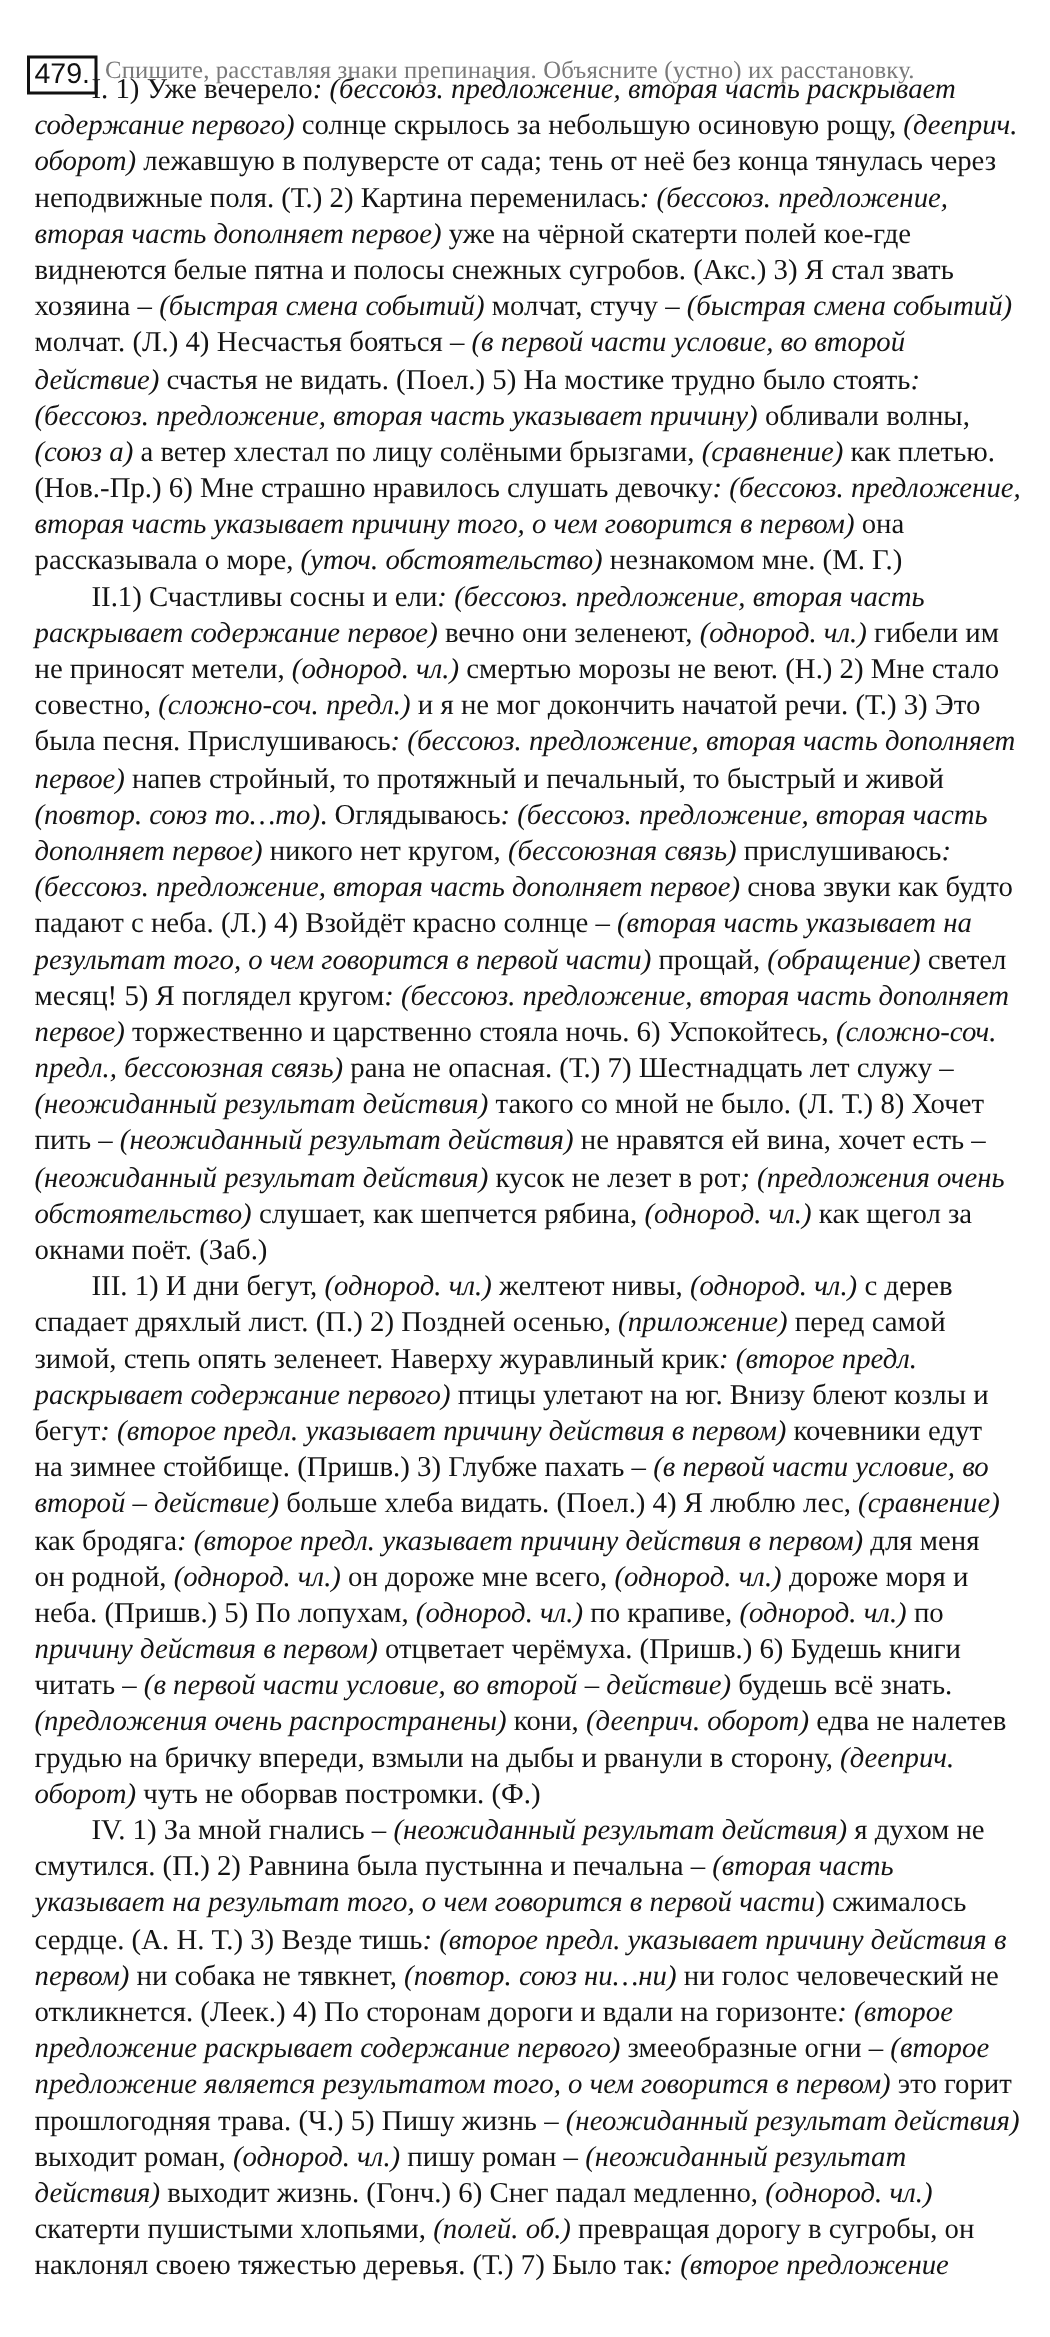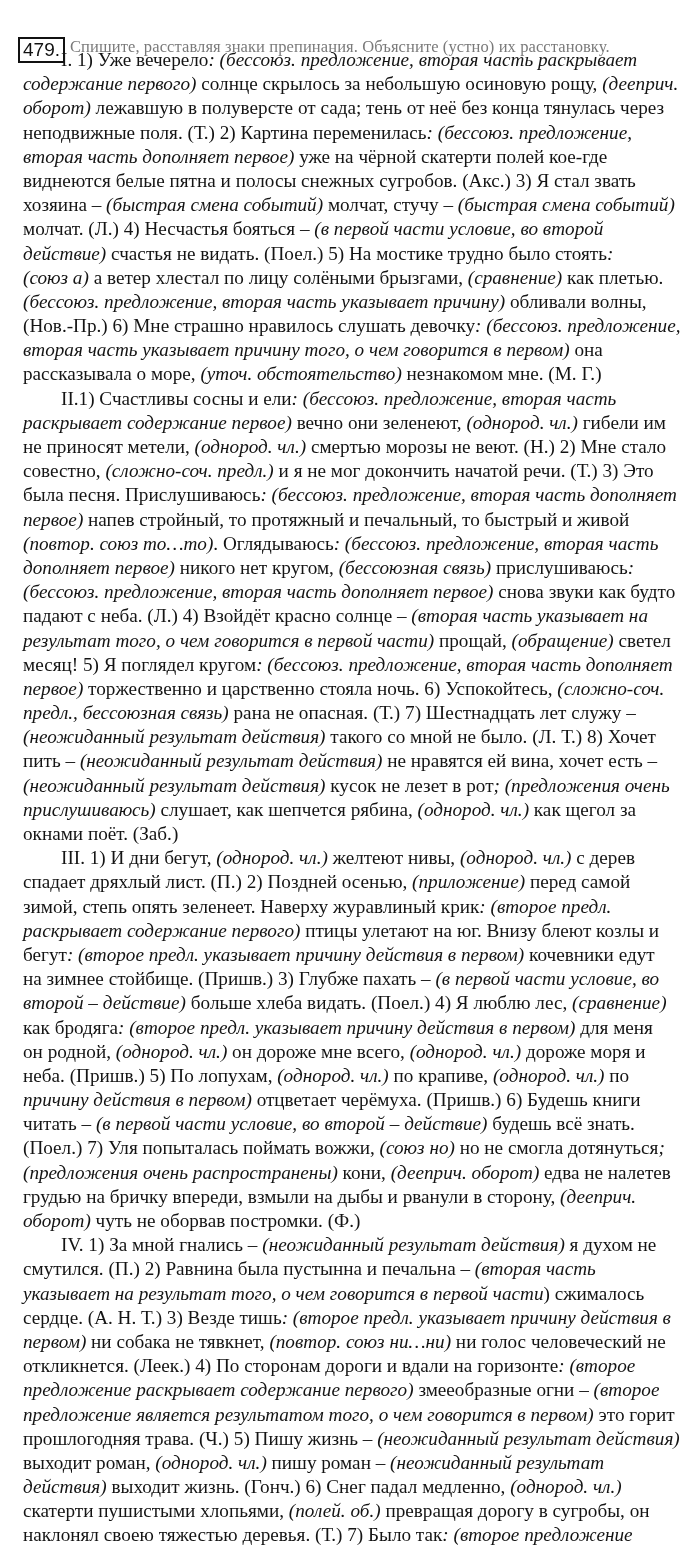--- a/index.html
+++ b/index.html
@@ -33,57 +33,56 @@
   <div class="body" id="body">
       <div class="line indent"><span class="seg-n">I. 1) Уже вечерело</span><span class="seg-i">: (бессоюз. предложение, вторая часть раскрывает</span></div>
       <div class="line"><span class="seg-i">содержание первого)</span><span class="seg-n"> солнце скрылось за небольшую осиновую рощу, </span><span class="seg-i">(дееприч.</span></div>
       <div class="line"><span class="seg-i">оборот)</span><span class="seg-n"> лежавшую в полуверсте от сада; тень от неё без конца тянулась через</span></div>
       <div class="line"><span class="seg-n">неподвижные поля. (Т.) 2) Картина переменилась</span><span class="seg-i">: (бессоюз. предложение,</span></div>
       <div class="line"><span class="seg-i">вторая часть дополняет первое)</span><span class="seg-n"> уже на чёрной скатерти полей кое-где</span></div>
       <div class="line"><span class="seg-n">виднеются белые пятна и полосы снежных сугробов. (Акс.) 3) Я стал звать</span></div>
       <div class="line"><span class="seg-n">хозяина – </span><span class="seg-i">(быстрая смена событий)</span><span class="seg-n"> молчат, стучу – </span><span class="seg-i">(быстрая смена событий)</span></div>
       <div class="line"><span class="seg-n">молчат. (Л.) 4) Несчастья бояться – </span><span class="seg-i">(в первой части условие, во второй</span></div>
       <div class="line"><span class="seg-i">действие)</span><span class="seg-n"> счастья не видать. (Поел.) 5) На мостике трудно было стоять</span><span class="seg-i">:</span></div>
+      <div class="line"><span class="seg-i">(бессоюз. предложение, вторая часть указывает причину)</span><span class="seg-n"> обливали волны,</span></div>
       <div class="line"><span class="seg-i">(союз а)</span><span class="seg-n"> а ветер хлестал по лицу солёными брызгами, </span><span class="seg-i">(сравнение)</span><span class="seg-n"> как плетью.</span></div>
-      <div class="line"><span class="seg-i">(бессоюз. предложение, вторая часть указывает причину)</span><span class="seg-n"> обливали волны,</span></div>
       <div class="line"><span class="seg-n">(Нов.-Пр.) 6) Мне страшно нравилось слушать девочку</span><span class="seg-i">: (бессоюз. предложение,</span></div>
       <div class="line"><span class="seg-i">вторая часть указывает причину того, о чем говорится в  первом)</span><span class="seg-n"> она</span></div>
       <div class="line"><span class="seg-n">рассказывала о море, </span><span class="seg-i">(уточ. обстоятельство)</span><span class="seg-n"> незнакомом мне. (М. Г.)</span></div>
       <div class="line indent"><span class="seg-n">II.1) Счастливы сосны и ели</span><span class="seg-i">: (бессоюз. предложение, вторая часть</span></div>
       <div class="line"><span class="seg-i">раскрывает содержание первое)</span><span class="seg-n"> вечно они зеленеют, </span><span class="seg-i">(однород. чл.)</span><span class="seg-n"> гибели им</span></div>
       <div class="line"><span class="seg-n">не приносят метели, </span><span class="seg-i">(однород. чл.)</span><span class="seg-n"> смертью морозы не веют. (Н.) 2) Мне стало</span></div>
       <div class="line"><span class="seg-n">совестно, </span><span class="seg-i">(сложно-соч. предл.)</span><span class="seg-n"> и я не мог докончить начатой речи. (Т.) 3) Это</span></div>
       <div class="line"><span class="seg-n">была песня. Прислушиваюсь</span><span class="seg-i">: (бессоюз. предложение, вторая часть дополняет</span></div>
       <div class="line"><span class="seg-i">первое)</span><span class="seg-n"> напев стройный, то протяжный и печальный, то быстрый и живой</span></div>
       <div class="line"><span class="seg-i">(повтор. союз то…то)</span><span class="seg-n">. Оглядываюсь</span><span class="seg-i">: (бессоюз. предложение, вторая часть</span></div>
       <div class="line"><span class="seg-i">дополняет первое)</span><span class="seg-n"> никого нет кругом, </span><span class="seg-i">(бессоюзная связь)</span><span class="seg-n"> прислушиваюсь</span><span class="seg-i">:</span></div>
       <div class="line"><span class="seg-i">(бессоюз. предложение, вторая часть дополняет первое)</span><span class="seg-n"> снова звуки как будто</span></div>
       <div class="line"><span class="seg-n">падают с неба. (Л.) 4) Взойдёт красно солнце – </span><span class="seg-i">(вторая часть указывает на</span></div>
       <div class="line"><span class="seg-i">результат того, о чем говорится в первой части)</span><span class="seg-n"> прощай, </span><span class="seg-i">(обращение)</span><span class="seg-n"> светел</span></div>
       <div class="line"><span class="seg-n">месяц! 5) Я поглядел кругом</span><span class="seg-i">: (бессоюз. предложение, вторая часть дополняет</span></div>
       <div class="line"><span class="seg-i">первое)</span><span class="seg-n"> торжественно и царственно стояла ночь. 6) Успокойтесь, </span><span class="seg-i">(сложно-соч.</span></div>
       <div class="line"><span class="seg-i">предл., бессоюзная связь)</span><span class="seg-n"> рана не опасная. (Т.) 7) Шестнадцать лет служу –</span></div>
       <div class="line"><span class="seg-i">(неожиданный результат действия)</span><span class="seg-n"> такого со мной не было. (Л. Т.) 8) Хочет</span></div>
       <div class="line"><span class="seg-n">пить – </span><span class="seg-i">(неожиданный результат действия)</span><span class="seg-n"> не нравятся ей вина, хочет есть –</span></div>
       <div class="line"><span class="seg-i">(неожиданный результат действия)</span><span class="seg-n"> кусок не лезет в рот</span><span class="seg-i">; (предложения очень</span></div>
-      <div class="line"><span class="seg-i">прислушиваюсь)</span><span class="seg-n"> слушает, как шепчется рябина, </span><span class="seg-i">(однород. чл.)</span><span class="seg-n"> как щегол за</span></div>
+      <div class="line"><span class="seg-i">обстоятельство)</span><span class="seg-n"> слушает, как шепчется рябина, </span><span class="seg-i">(однород. чл.)</span><span class="seg-n"> как щегол за</span></div>
       <div class="line"><span class="seg-n">окнами поёт. (Заб.)</span></div>
       <div class="line indent"><span class="seg-n">III. 1) И дни бегут, </span><span class="seg-i">(однород. чл.)</span><span class="seg-n"> желтеют нивы, </span><span class="seg-i">(однород. чл.)</span><span class="seg-n"> с дерев</span></div>
       <div class="line"><span class="seg-n">спадает дряхлый лист. (П.) 2) Поздней осенью, </span><span class="seg-i">(приложение)</span><span class="seg-n"> перед самой</span></div>
       <div class="line"><span class="seg-n">зимой, степь опять зеленеет. Наверху журавлиный крик</span><span class="seg-i">: (второе предл.</span></div>
       <div class="line"><span class="seg-i">раскрывает содержание первого)</span><span class="seg-n"> птицы улетают на юг. Внизу блеют козлы и</span></div>
       <div class="line"><span class="seg-n">бегут</span><span class="seg-i">: (второе предл. указывает причину действия в  первом)</span><span class="seg-n"> кочевники едут</span></div>
       <div class="line"><span class="seg-n">на зимнее стойбище. (Пришв.) 3) Глубже пахать – </span><span class="seg-i">(в первой части условие, во</span></div>
       <div class="line"><span class="seg-i">второй – действие)</span><span class="seg-n"> больше хлеба видать. (Поел.) 4) Я люблю лес, </span><span class="seg-i">(сравнение)</span></div>
       <div class="line"><span class="seg-n">как бродяга</span><span class="seg-i">: (второе предл. указывает причину действия в  первом)</span><span class="seg-n"> для меня</span></div>
       <div class="line"><span class="seg-n">он родной, </span><span class="seg-i">(однород. чл.)</span><span class="seg-n"> он дороже мне всего, </span><span class="seg-i">(однород. чл.)</span><span class="seg-n"> дороже моря и</span></div>
       <div class="line"><span class="seg-n">неба. (Пришв.) 5) По лопухам, </span><span class="seg-i">(однород. чл.)</span><span class="seg-n"> по крапиве, </span><span class="seg-i">(однород. чл.)</span><span class="seg-n"> по</span></div>
       <div class="line"><span class="seg-i">причину действия в  первом)</span><span class="seg-n"> отцветает черёмуха. (Пришв.) 6) Будешь книги</span></div>
       <div class="line"><span class="seg-n">читать – </span><span class="seg-i">(в первой части условие, во второй – действие)</span><span class="seg-n"> будешь всё знать.</span></div>
-      <div class="line"><span class="seg-n">(Поел.) 7) Уля попыталась поймать вожжи, </span><span class="seg-i">(союз но)</span><span class="seg-n"> но не смогла дотянуться</span><span class="seg-i">;</span></div>
       <div class="line"><span class="seg-i">(предложения очень распространены)</span><span class="seg-n"> кони, </span><span class="seg-i">(дееприч. оборот)</span><span class="seg-n"> едва не налетев</span></div>
       <div class="line"><span class="seg-n">грудью на бричку впереди, взмыли на дыбы и рванули в сторону, </span><span class="seg-i">(дееприч.</span></div>
       <div class="line"><span class="seg-i">оборот)</span><span class="seg-n"> чуть не оборвав постромки. (Ф.)</span></div>
       <div class="line indent"><span class="seg-n">IV. 1) За мной гнались – </span><span class="seg-i">(неожиданный результат действия)</span><span class="seg-n"> я духом не</span></div>
       <div class="line"><span class="seg-n">смутился. (П.) 2) Равнина была пустынна и печальна – </span><span class="seg-i">(вторая часть</span></div>
       <div class="line"><span class="seg-i">указывает на результат того, о чем говорится в первой части</span><span class="seg-n">) сжималось</span></div>
       <div class="line"><span class="seg-n">сердце. (А. Н. Т.) 3) Везде тишь</span><span class="seg-i">: (второе предл. указывает причину действия в</span></div>
       <div class="line"><span class="seg-i">первом)</span><span class="seg-n"> ни собака не тявкнет, </span><span class="seg-i">(повтор. союз ни…ни)</span><span class="seg-n"> ни голос человеческий не</span></div>
       <div class="line"><span class="seg-n">откликнется. (Леек.) 4) По сторонам дороги и вдали на горизонте</span><span class="seg-i">: (второе</span></div>
       <div class="line"><span class="seg-i">предложение раскрывает содержание первого)</span><span class="seg-n"> змееобразные огни – </span><span class="seg-i">(второе</span></div>

